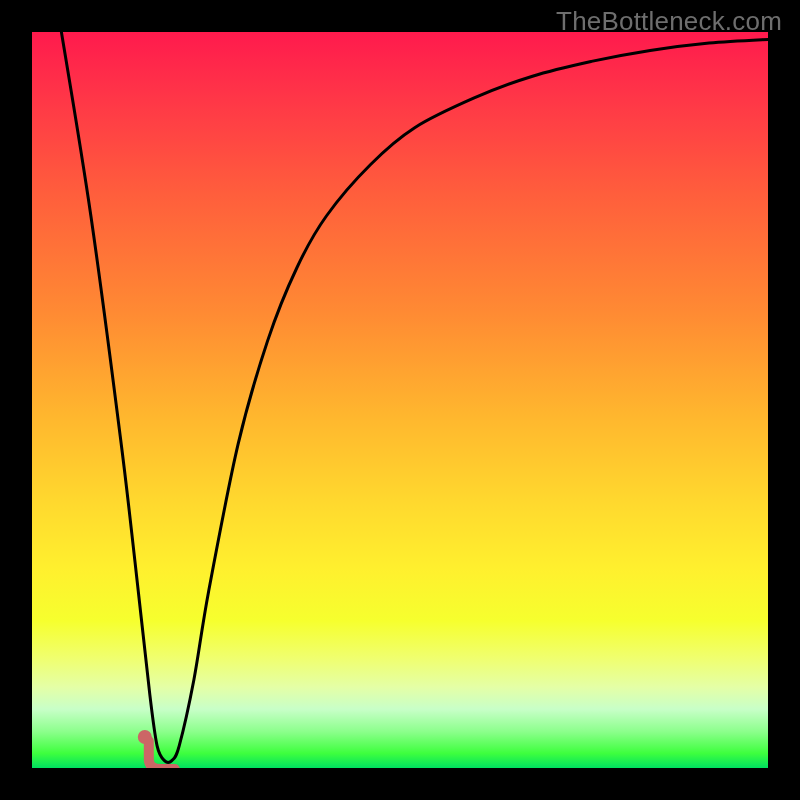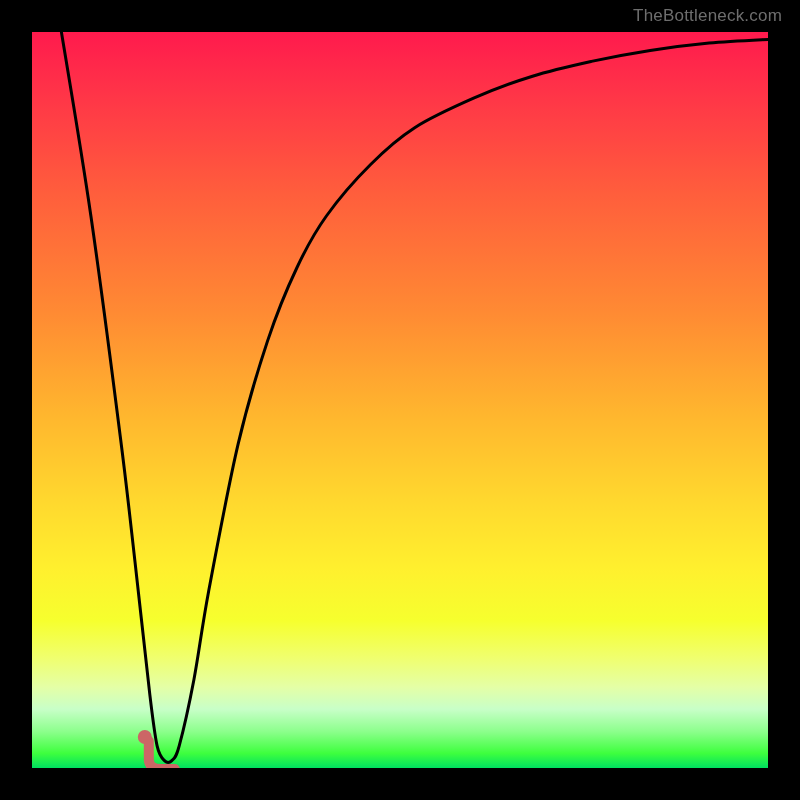--- a/index.html
+++ b/index.html
@@ -42,21 +42,21 @@
       #8dff8d 95%,
       #3eff3e 98%,
       #00e060 100%
     );
   }
   .watermark {
     position: absolute;
     top: 6px;
     right: 18px;
     color: #6e6e6e;
-    font-size: 17px;
+    font-size: 26px;
     font-weight: 400;
     letter-spacing: 0.2px;
     user-select: none;
   }
   svg.curve-layer {
     position: absolute;
     top: 0;
     left: 0;
     width: 736px;
     height: 736px;

